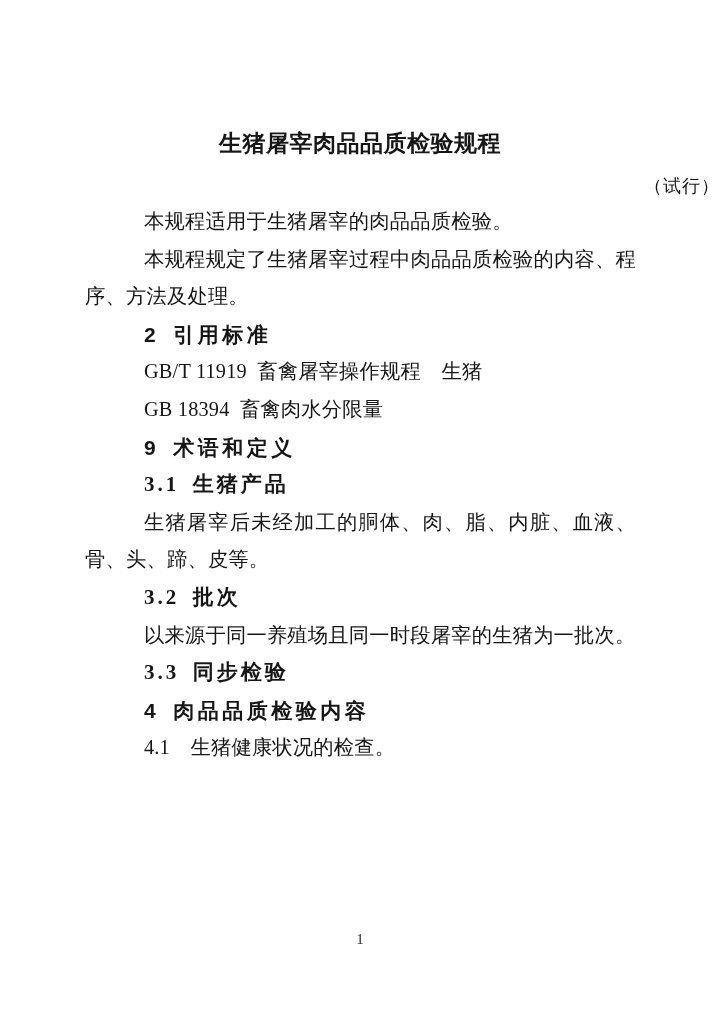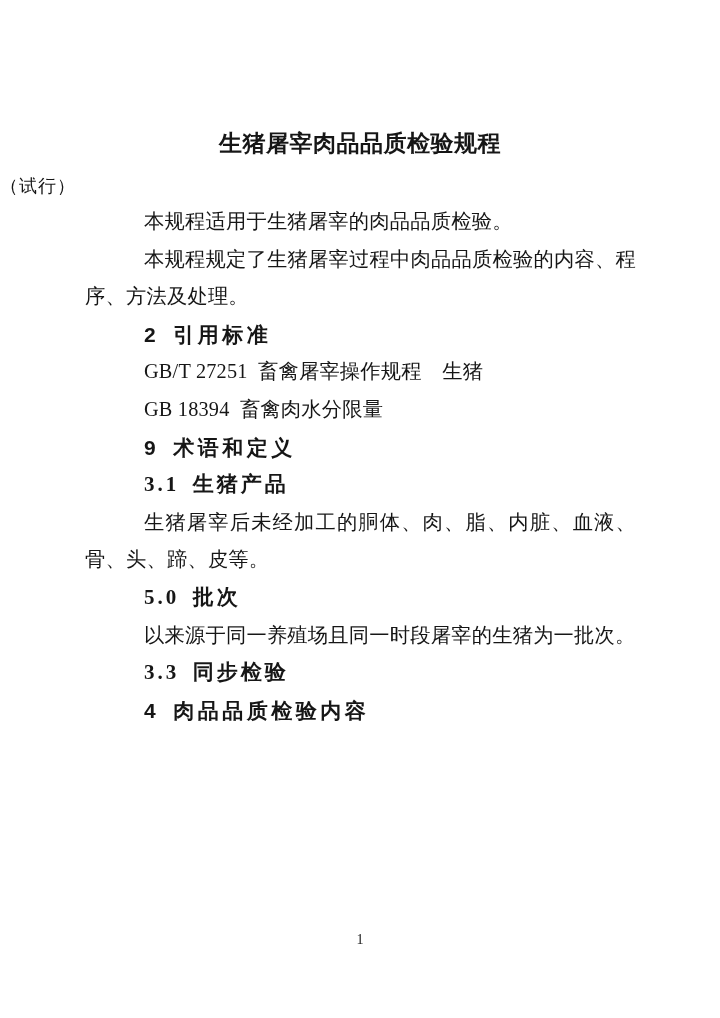--- a/index.html
+++ b/index.html
@@ -23,21 +23,21 @@
     font-size: 23px;
     font-weight: bold;
     line-height: 30px;
     letter-spacing: 0.5px;
   }
   .doc-subtitle {
     position: absolute;
     top: 173px;
     left: 0;
     width: 100%;
-    text-align: left;
+    text-align: right;
     font-size: 18px;
     line-height: 26px;
     letter-spacing: 1px;
   }
   .doc-body {
     position: absolute;
     left: 85px;
     top: 203px;
     width: 551px;
   }
@@ -84,38 +84,39 @@
 
   <div class="doc-body">
 
 
     <p class="para">本规程适用于生猪屠宰的肉品品质检验。</p>
 
     <p class="para">本规程规定了生猪屠宰过程中肉品品质检验的内容、程序、方法及处理。</p>
 
     <h2 class="heading">2 引用标准</h2>
 
-    <p class="para">GB/T 27251 畜禽屠宰操作规程　生猪</p>
+    <p class="para">GB/T 11919 畜禽屠宰操作规程　生猪</p>
 
     <p class="para">GB 18394 畜禽肉水分限量</p>
 
 
     <h2 class="heading">9 术语和定义</h2>
 
     <h3 class="subheading">3.1 生猪产品</h3>
 
     <p class="para">生猪屠宰后未经加工的胴体、肉、脂、内脏、血液、骨、头、蹄、皮等。</p>
 
-    <h3 class="subheading">5.0 批次</h3>
+    <h3 class="subheading">3.2 批次</h3>
 
     <p class="para">以来源于同一养殖场且同一时段屠宰的生猪为一批次。</p>
 
     <h3 class="subheading">3.3 同步检验</h3>
 
 
     <h2 class="heading">4 肉品品质检验内容</h2>
 
+    <p class="para">4.1　生猪健康状况的检查。</p>
 
   </div>
 
   <div class="page-number">1</div>
 
 </div>
 
 </body></html>

